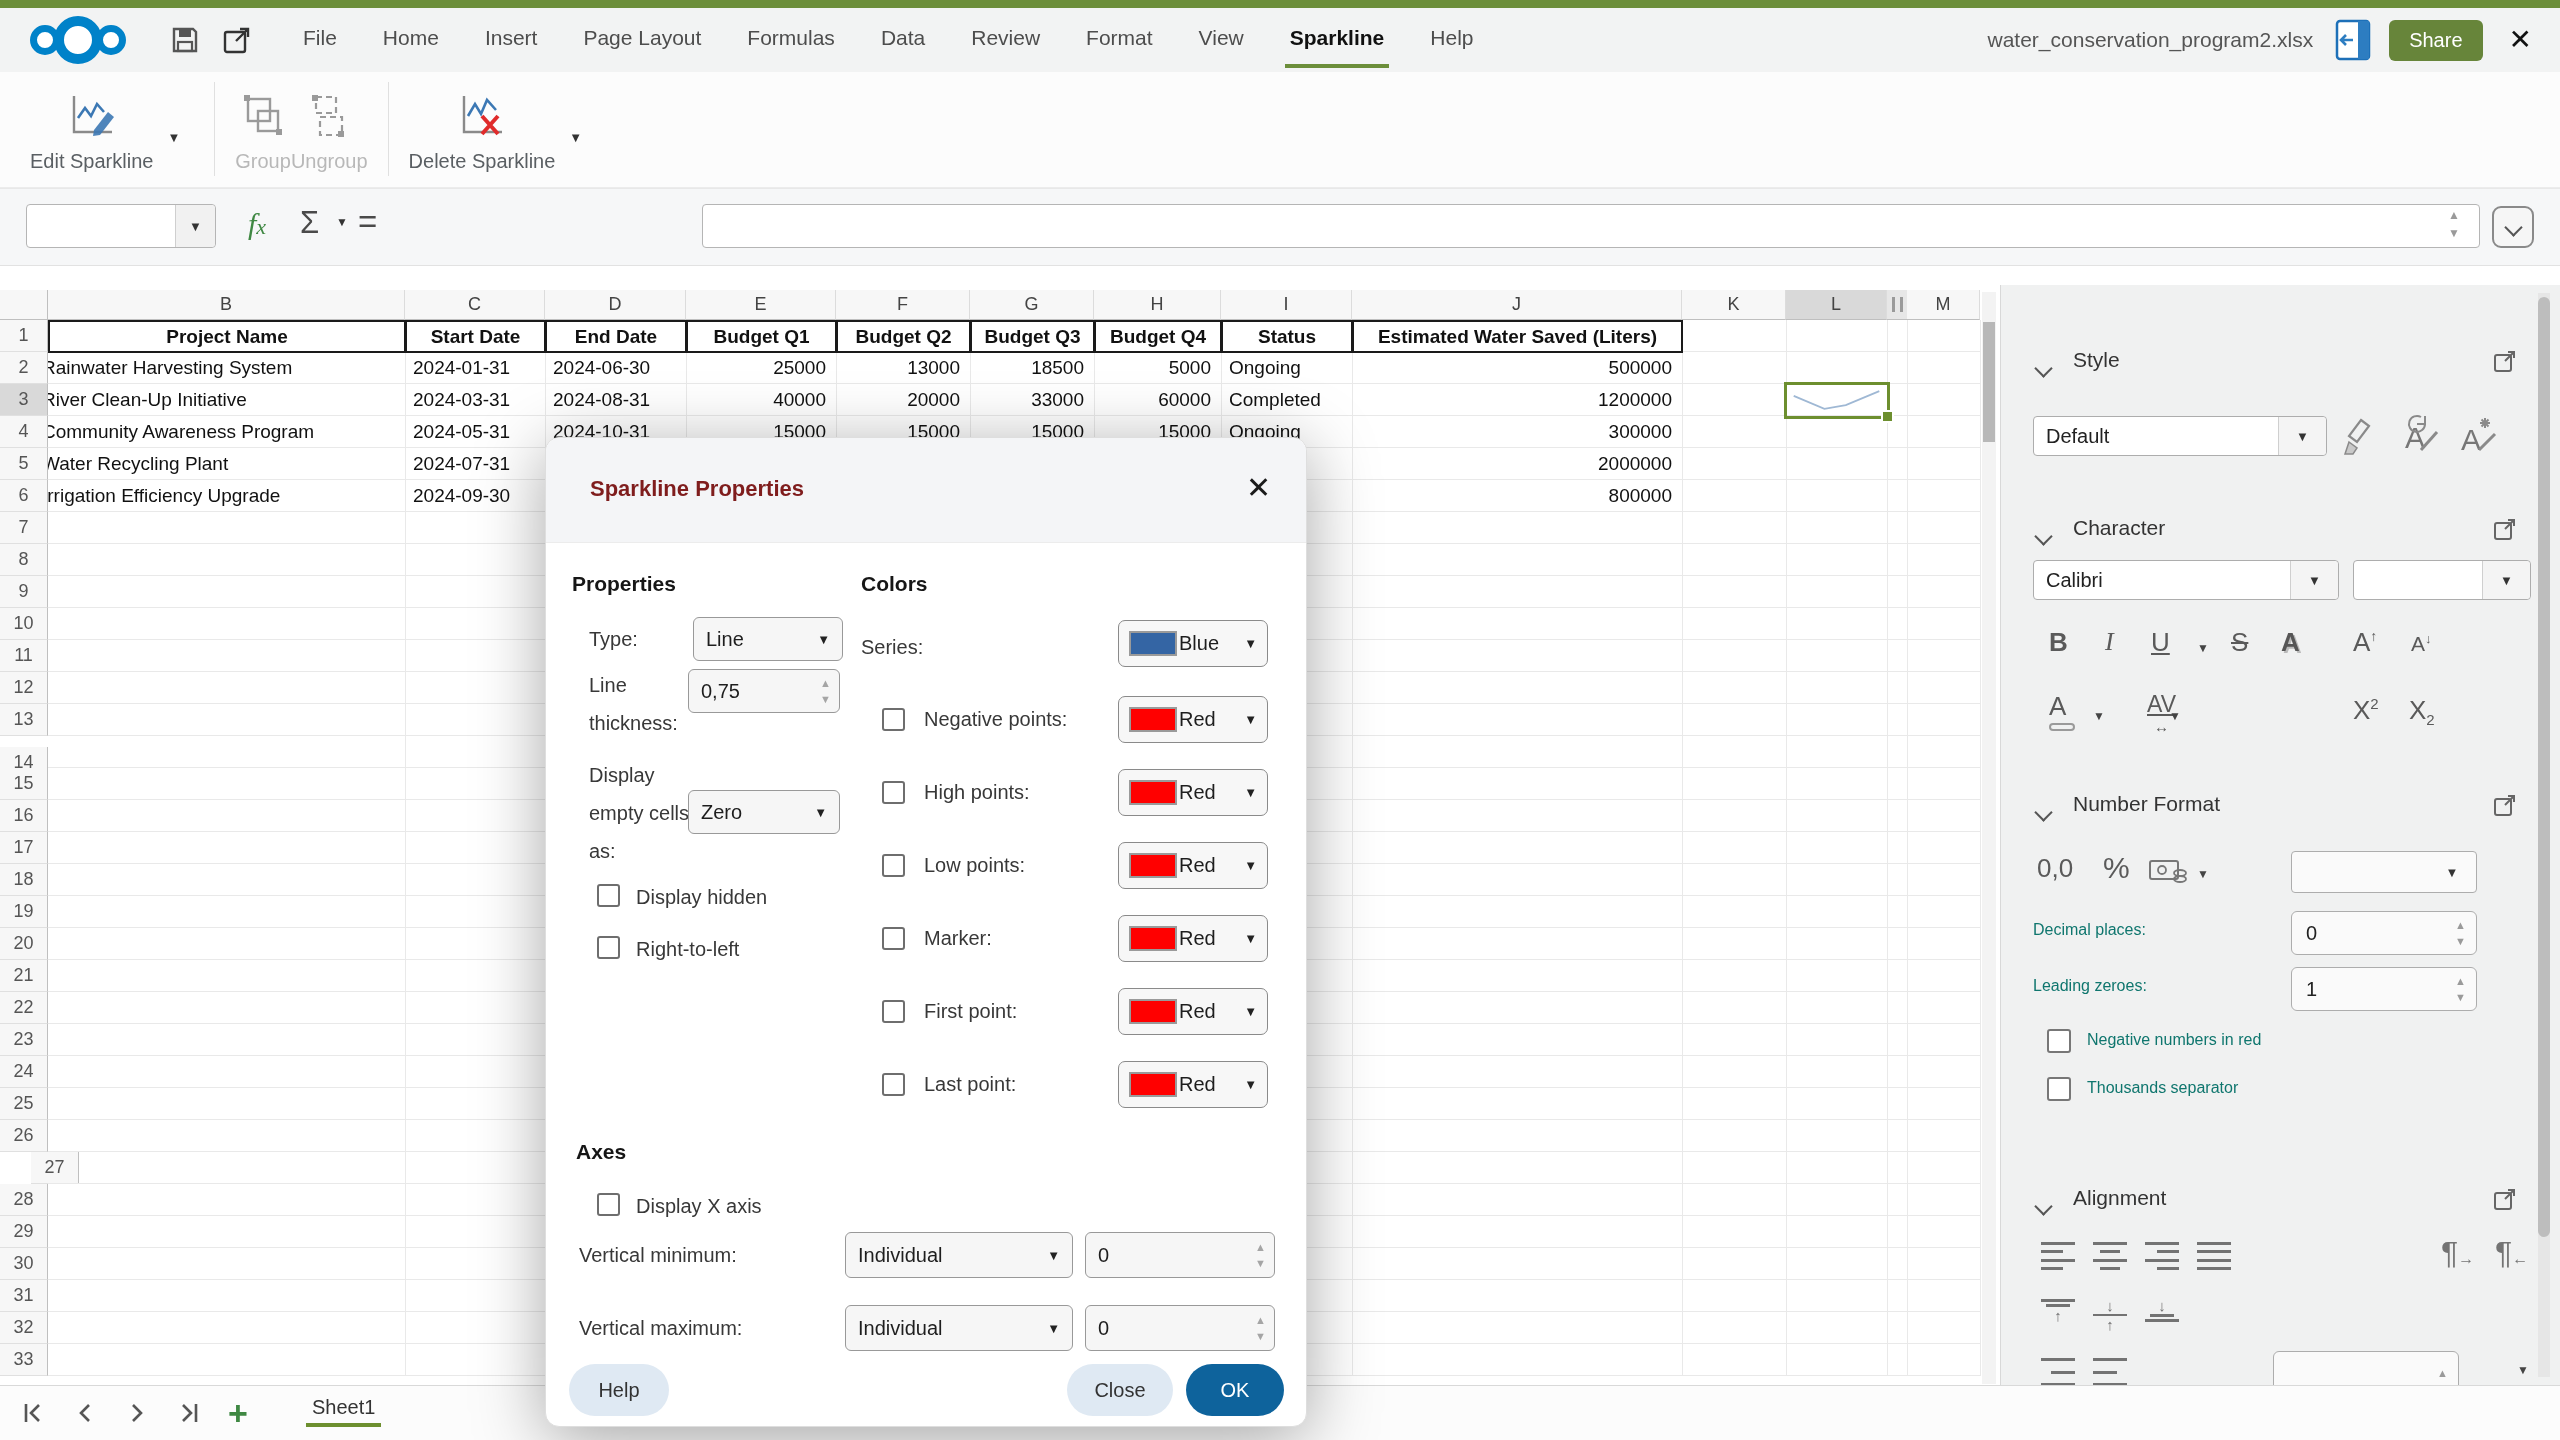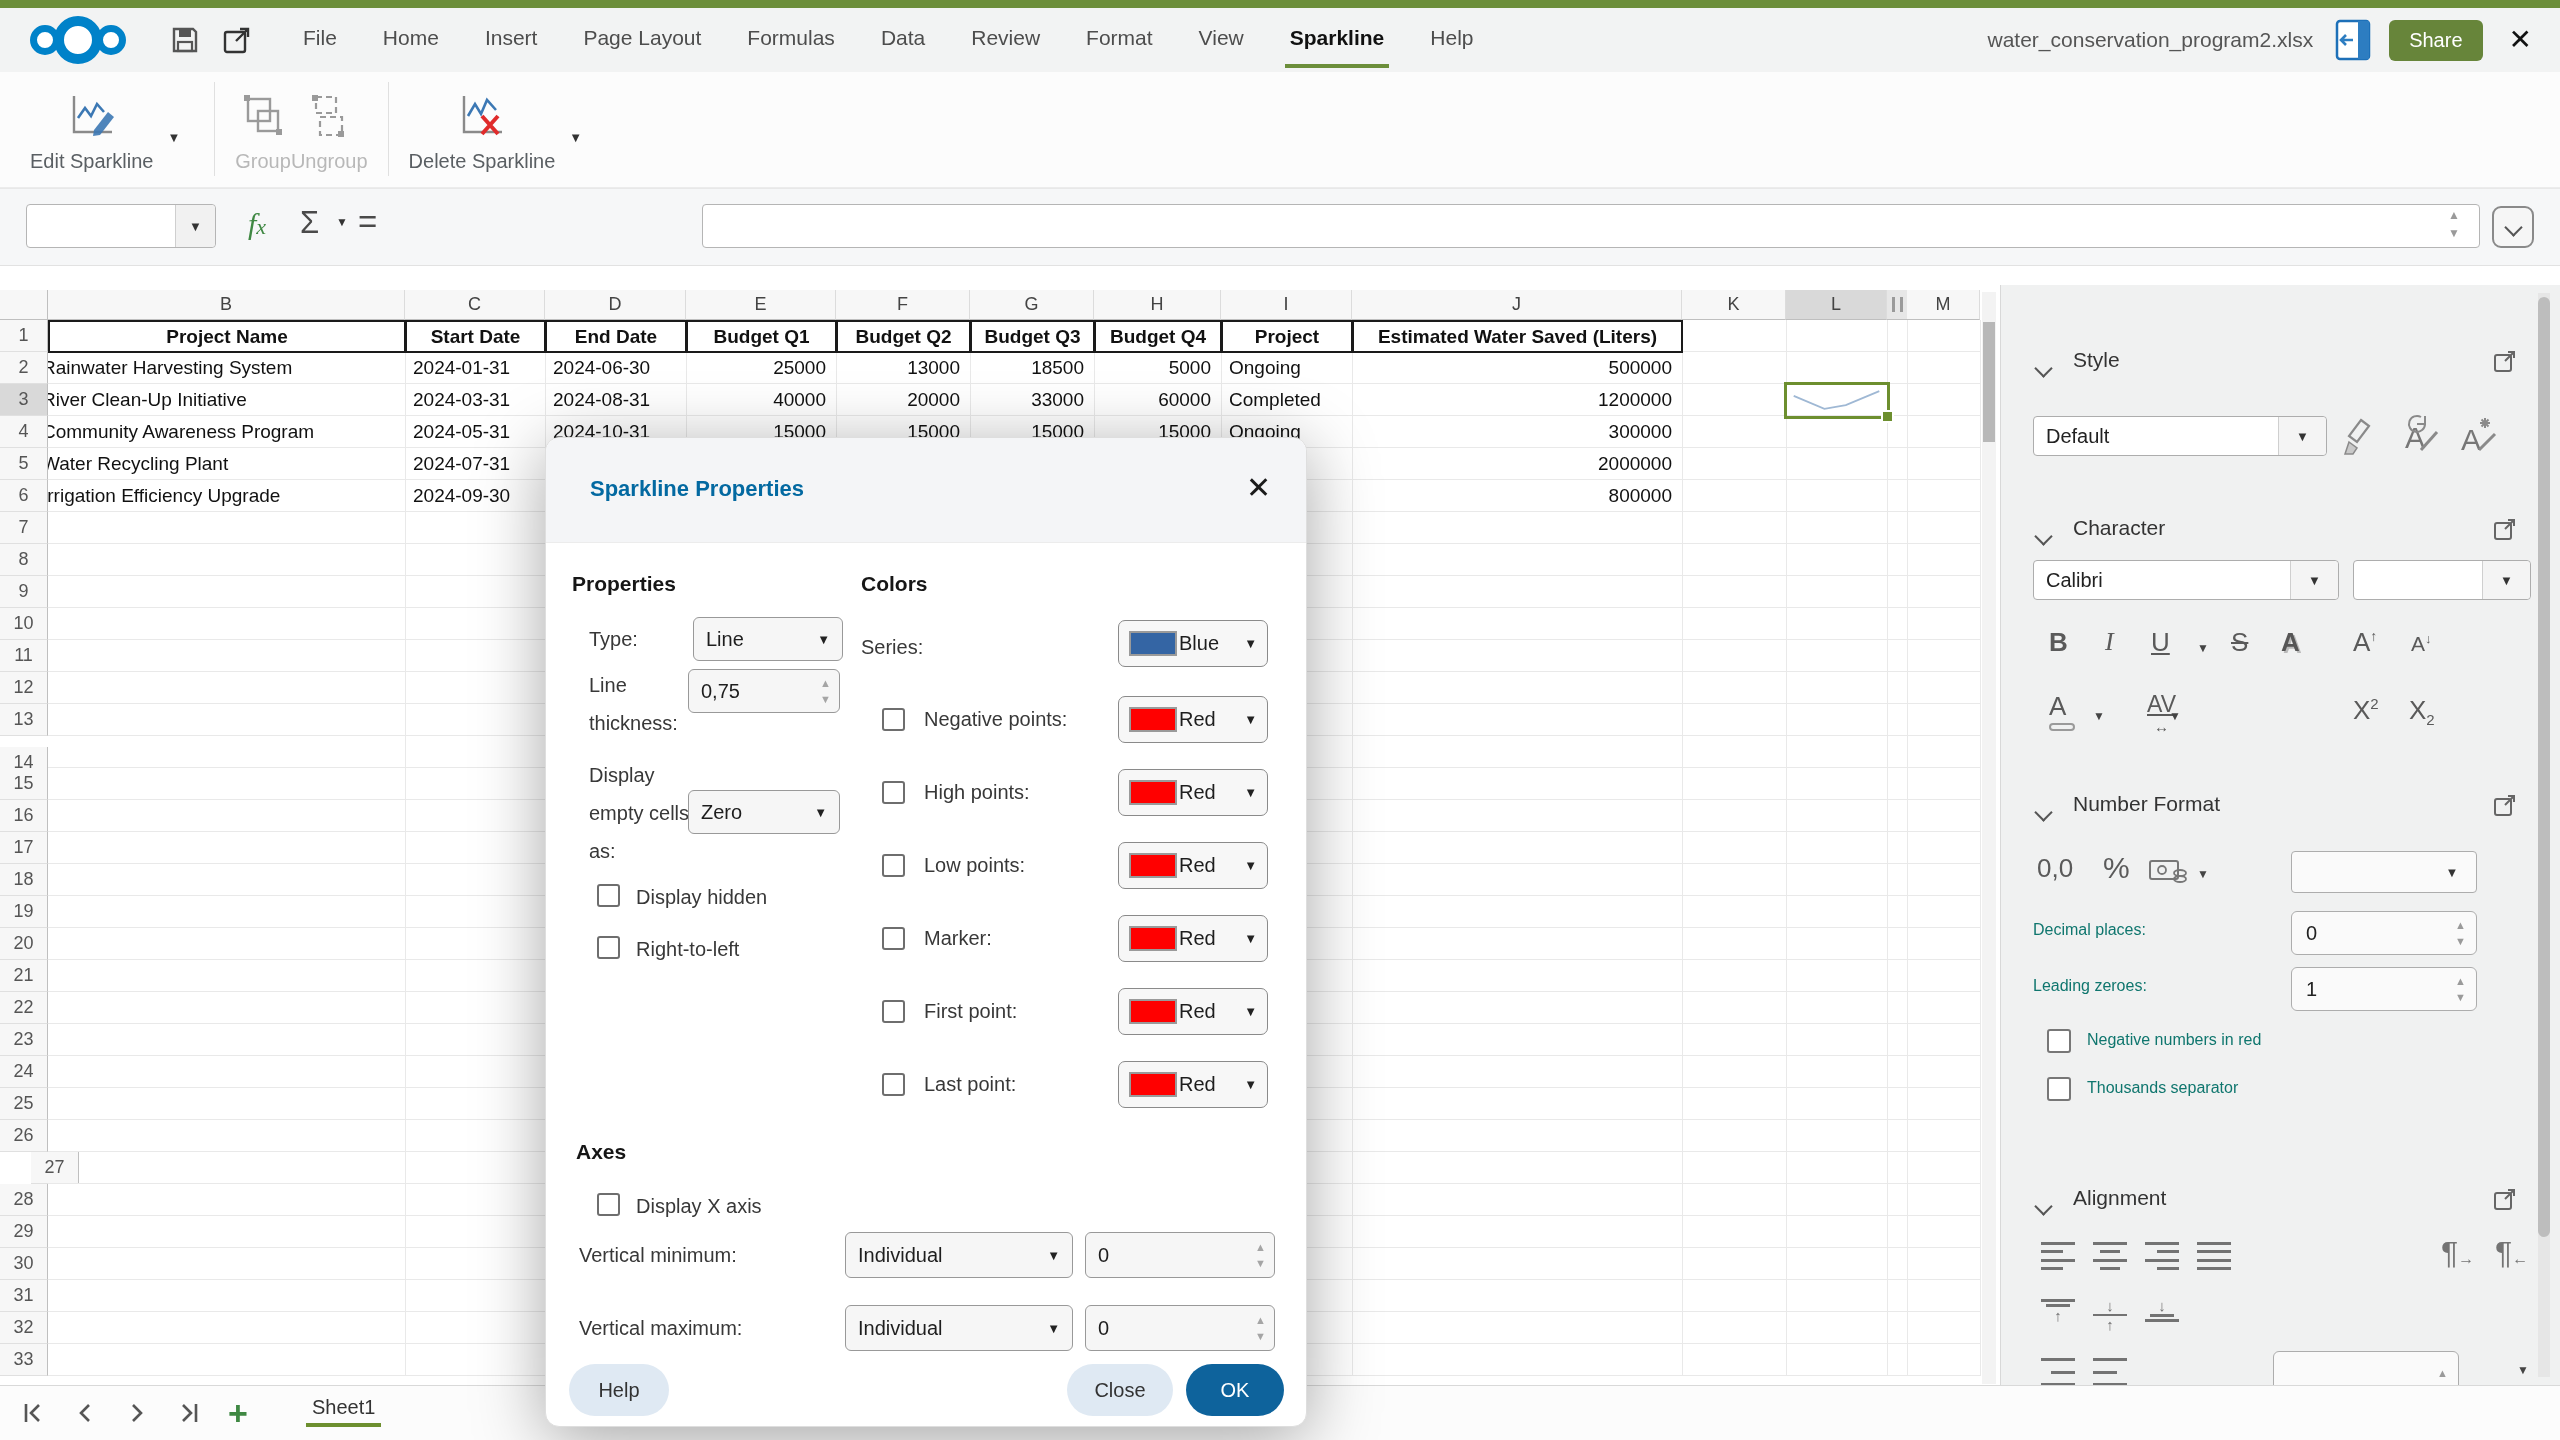--- a/index.html
+++ b/index.html
@@ -113,21 +113,21 @@
             align-items:center; font-size:15px; color:#737373; line-height:1; }
   .valico i { height:3px; background:#737373; display:block; width:100%; margin:1px 0; }
   #sb-scroll { position:absolute; left:537px; top:8px; width:12px; height:1084px; background:#e6e6e6; }
   #sb-scroll .thumb { position:absolute; left:0; top:4px; width:12px; height:940px; background:#bdbdbd; border-radius:6px; }
 
   
   #dialog { left:545px; top:437px; width:762px; height:990px; background:#fff; border-radius:14px;
             border:1px solid #dedede; box-shadow:0 12px 70px rgba(0,0,0,.35); z-index:50; }
   #dlg-header { position:absolute; left:0; top:0; width:100%; height:105px; background:#f4f5f7;
                 border-radius:14px 14px 0 0; border-bottom:1px solid #ececec; }
-  #dlg-title { position:absolute; left:44px; top:38px; font-size:22px; font-weight:bold; color:#0369a1; }
+  #dlg-title { position:absolute; left:44px; top:38px; font-size:22px; font-weight:bold; color:#7f1d1d; }
   #dlg-close { position:absolute; left:700px; top:32px; font-size:30px; color:#1a1a1a; }
   .dlg-h2 { position:absolute; font-size:21px; font-weight:bold; color:#161616; }
   .dlg-label { position:absolute; font-size:20px; color:#383838; line-height:38px; }
   .dd { position:absolute; background:#f6f6f6; border:1px solid #999; border-radius:6px;
         display:flex; align-items:center; justify-content:space-between; padding:0 12px; }
   .dd .dd-val { font-size:20px; color:#1e1e1e; }
   .dd .dd-car { font-size:13px; color:#222; }
   .spin { position:absolute; background:#f6f6f6; border:1px solid #999; border-radius:6px;
           display:flex; align-items:center; }
   .spin .sp-val { flex:1; padding-left:12px; font-size:20px; color:#1e1e1e; }
@@ -337,21 +337,21 @@
     <div style="position: absolute; left: 1907px; top: 320px; width: 1px; height: 1056px; background: rgb(233, 233, 233);"></div>
     <div style="position: absolute; left: 1887px; top: 320px; width: 1px; height: 1056px; background: rgb(233, 233, 233);"></div>
     <div style="position: absolute; left: 1980px; top: 320px; width: 1px; height: 1056px; background: rgb(233, 233, 233);"></div>
     <div class="abs gcell th" style="position: absolute; left: 48px; top: 320px; width: 358px; height: 33px;">Project Name</div>
     <div class="abs gcell th" style="position: absolute; left: 405px; top: 320px; width: 141px; height: 33px;">Start Date</div>
     <div class="abs gcell th" style="position: absolute; left: 545px; top: 320px; width: 142px; height: 33px;">End Date</div>
     <div class="abs gcell th" style="position: absolute; left: 686px; top: 320px; width: 151px; height: 33px;">Budget Q1</div>
     <div class="abs gcell th" style="position: absolute; left: 836px; top: 320px; width: 135px; height: 33px;">Budget Q2</div>
     <div class="abs gcell th" style="position: absolute; left: 970px; top: 320px; width: 125px; height: 33px;">Budget Q3</div>
     <div class="abs gcell th" style="position: absolute; left: 1094px; top: 320px; width: 128px; height: 33px;">Budget Q4</div>
-    <div class="abs gcell th" style="position: absolute; left: 1221px; top: 320px; width: 132px; height: 33px;">Project</div>
+    <div class="abs gcell th" style="position: absolute; left: 1221px; top: 320px; width: 132px; height: 33px;">Status</div>
     <div class="abs gcell th" style="position: absolute; left: 1352px; top: 320px; width: 331px; height: 33px;">Estimated Water Saved (Liters)</div>
     <div class="abs gcell txt proj" style="position: absolute; left: 48px; top: 352px; width: 357px; height: 32px;">
       <span>Rainwater Harvesting System</span>
     </div>
     <div class="abs gcell txt" style="position: absolute; left: 405px; top: 352px; width: 140px; height: 32px;">2024-01-31</div>
     <div class="abs gcell txt" style="position: absolute; left: 545px; top: 352px; width: 141px; height: 32px;">2024-06-30</div>
     <div class="abs gcell num" style="position: absolute; left: 686px; top: 352px; width: 150px; height: 32px;">25000</div>
     <div class="abs gcell num" style="position: absolute; left: 836px; top: 352px; width: 134px; height: 32px;">13000</div>
     <div class="abs gcell num" style="position: absolute; left: 970px; top: 352px; width: 124px; height: 32px;">18500</div>
     <div class="abs gcell num" style="position: absolute; left: 1094px; top: 352px; width: 127px; height: 32px;">5000</div>

